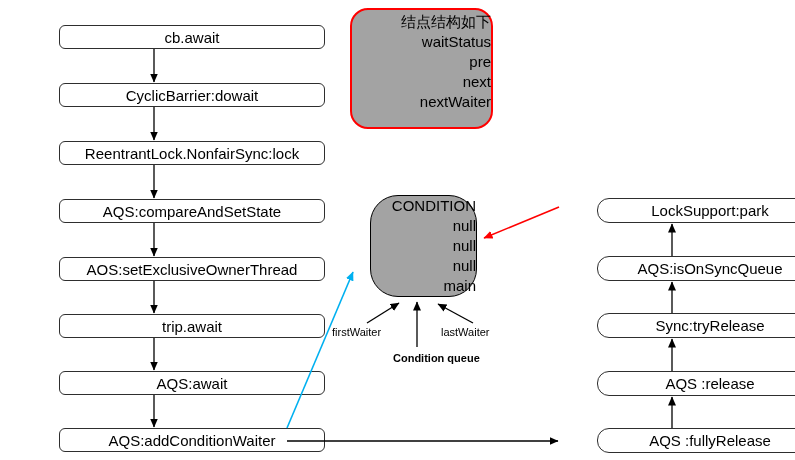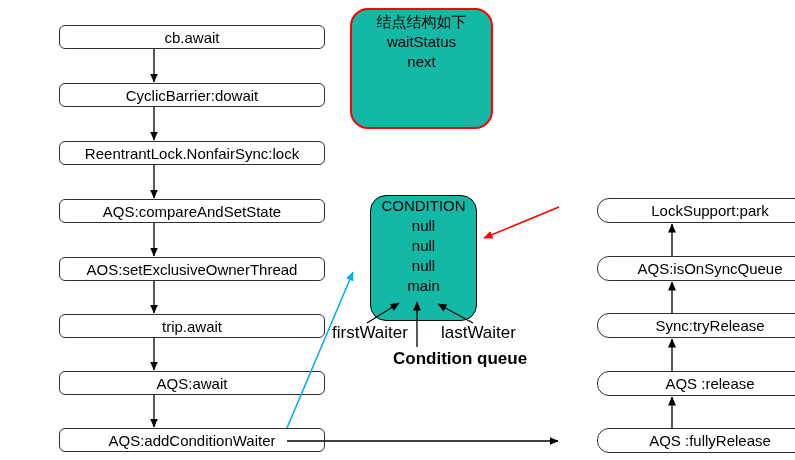--- a/index.html
+++ b/index.html
@@ -8,32 +8,32 @@
     font-family:"Liberation Sans", sans-serif;color:#000;
   }
   .flowbox{
     position:absolute;display:flex;align-items:center;justify-content:center;
     background:#ffffff;border:1.4px solid #2e2e2e;border-radius:6px;
     font-size:15px;line-height:1;white-space:nowrap;box-sizing:border-box;margin-left:38px;
   }
   .lbox{left:21px;width:266px;height:24px;}
   .rbox{left:559px;width:226px;height:25px;border-radius:12px;}
   .roundnote{
-    position:absolute;box-sizing:border-box;text-align:center;
-    font-size:15px;line-height:20px;background:#14b8a6;
+    position:absolute;box-sizing:border-box;text-align:right;
+    font-size:15px;line-height:20px;background:#a3a3a3;
   }
   .notebox{
     left:350px;top:8px;width:143px;height:121px;
     border:2px solid #ff0000;border-radius:18px;padding-top:2px;
   }
   .condbox{
-    left:370px;top:195px;width:107px;height:126px;
-    border:1.7px solid #000000;border-radius:16px;padding-top:0px;
+    left:370px;top:195px;width:107px;height:102px;
+    border:1.7px solid #000000;border-radius:28px;padding-top:0px;
   }
-  .freelabel{position:absolute;font-size:17px;line-height:15px;white-space:nowrap;text-align:center;}
+  .freelabel{position:absolute;font-size:11px;line-height:15px;white-space:nowrap;text-align:center;}
   .bold{font-weight:bold;}
   svg.overlay{position:absolute;left:0;top:0;pointer-events:none;}
 </style>
 </head>
 <body>
 
 <div class="canvas">
 
   <div class="flowbox lbox" style="top:25px">
       <span>cb.await</span>
@@ -72,21 +72,23 @@
   <div class="flowbox rbox" style="top:371px">
       <span>AQS :release</span>
     </div>
   <div class="flowbox rbox" style="top:428px">
       <span>AQS :fullyRelease</span>
     </div>
 
   <div class="roundnote notebox">
     <div>结点结构如下</div>
     <div>waitStatus</div>
+    <div>pre</div>
     <div>next</div>
+    <div>nextWaiter</div>
   </div>
 
   <div class="roundnote condbox">
     <div>CONDITION</div>
     <div>null</div>
     <div>null</div>
     <div>null</div>
     <div>main</div>
   </div>
 

